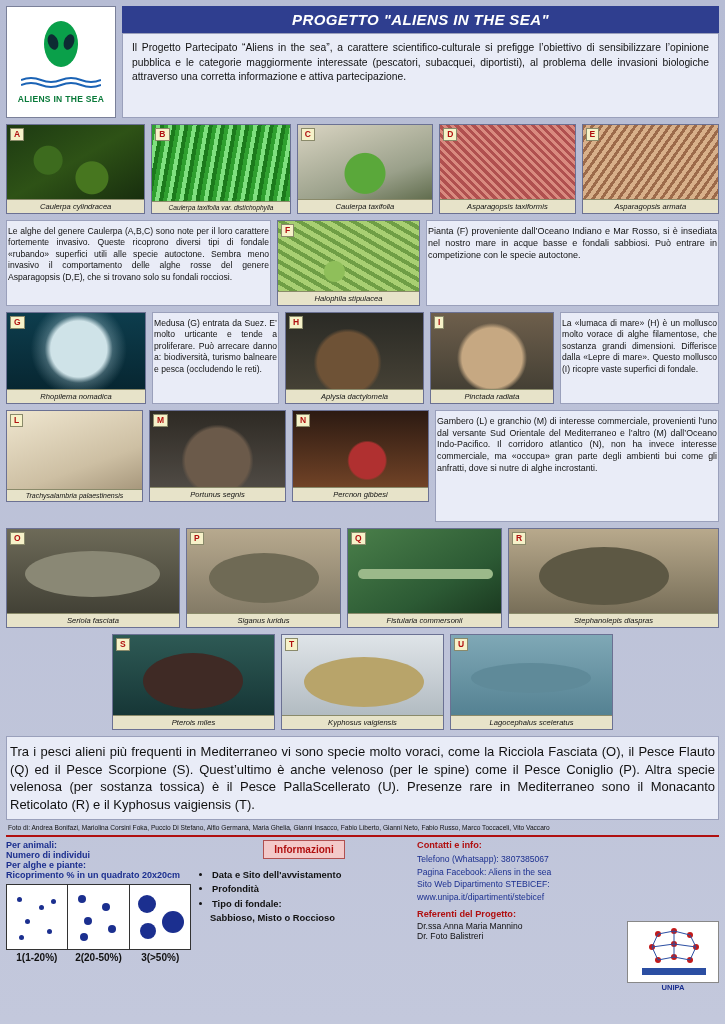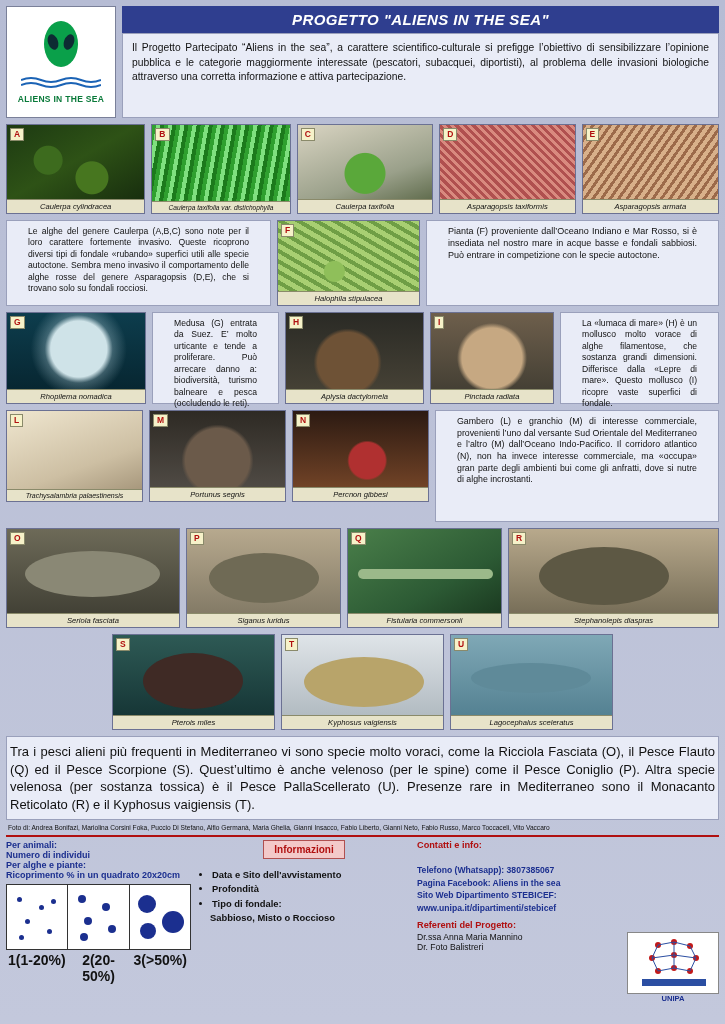--- a/index.html
+++ b/index.html
@@ -61,21 +61,21 @@
   }
   .caption {
     position:absolute; left:0; right:0; bottom:0;
     background:#e7e3c9; color:#111;
     font-size:7.6px; font-style:italic; text-align:center;
     padding:2px 1px; border-top:1px solid #8a8a6a;
     z-index:4; white-space:nowrap; overflow:hidden; text-overflow:ellipsis;
   }
   .textbox {
     background:#e9ecf7; border:1px solid #9aa0bb;
-    padding:5px 21px; font-size:8.6px; line-height:1.33; text-align:justify;
+    padding:5px 1px; font-size:8.6px; line-height:1.33; text-align:justify;
   }
 
   
   .summary {
     margin-top:6px; background:#e9ecf7; border:1px solid #9aa0bb;
     padding:6px 3px; font-size:13px; line-height:1.35; text-align:justify;
   }
   .credits {
     margin-top:4px; font-size:6.6px; color:#111; padding:0 2px;
   }
@@ -93,25 +93,25 @@
   .info-btn {
     background:#f3c9c9; border:1px solid #b05050; color:#b01010;
     font-weight:bold; font-size:10px; text-align:center; padding:3px 10px;
     display:inline-block;
   }
   .dots-box { border:1px solid #333; background:#fff; height:66px; display:flex; }
   .dots-cell { flex:1; position:relative; border-right:1px solid #333; }
   .dots-cell:last-child { border-right:none; }
   .dot { position:absolute; width:5px;height:5px;border-radius:50%; background:#1b2f8f; }
   .dot.big { width:8px;height:8px; }
-  .scale-labels { display:flex; font-size:14px; font-weight:bold; margin-top:2px;justify-content:space-between; }
+  .scale-labels { display:flex; font-size:10px; font-weight:bold; margin-top:2px;justify-content:space-between; }
   .scale-labels div { flex:1; text-align:center; }
   ul.bul { margin:0; padding-left:13px; }
   ul.bul li { font-size:9.4px; font-weight:bold; margin-bottom:3px; line-height:1.2; }
-  .contact-line { font-size:8.6px; font-weight:bold; color:#1b2f8f; line-height:1.45; }
+  .contact-line { font-size:8.6px; font-weight:normal; color:#1b2f8f; line-height:1.45; }
   .unipa-box { border:1px solid #888; background:#fff; width:92px; height:62px; position:relative; }
   .unipa-label { font-size:7.6px; font-weight:bold; text-align:center; color:#1b2f8f; }
 
   
   .p-caulerpa-cyl { background:
      radial-gradient(circle at 30% 40%, #3d6b1e 0 14px, transparent 15px),
      radial-gradient(circle at 62% 60%, #47761f 0 16px, transparent 17px),
      linear-gradient(150deg,#1d3a12,#2e5216 45%,#14280d); }
   .p-caulerpa-tax-dist { background:
      repeating-linear-gradient(100deg, #2fa02f 0 4px, #7fe07f 4px 8px, #1c7a1c 8px 12px),
@@ -360,21 +360,21 @@
       </div>
       <ul class="bul">
         <li>Data e Sito dell'avvistamento</li>
         <li>Profondità</li>
         <li>Tipo di fondale:</li>
         <li style="list-style:none;margin-left:-2px">Sabbioso, Misto o Roccioso</li>
       </ul>
     </div>
 
     <div class="bottom-right">
-      <div class="red-head" style="margin-bottom:14px">Contatti e info:</div>
+      <div class="red-head" style="margin-bottom:3px">Contatti e info:</div>
       <div class="contact-line">Telefono (Whatsapp): 3807385067</div>
       <div class="contact-line">Pagina Facebook: Aliens in the sea</div>
       <div class="contact-line">Sito Web Dipartimento STEBICEF:</div>
       <div class="contact-line">www.unipa.it/dipartimenti/stebicef</div>
       <div class="red-head" style="margin-top:6px">Referenti del Progetto:</div>
       <div style="display:flex;align-items:flex-start;gap:10px;margin-top:2px">
         <div style="flex:1">
           <div style="font-size:8.6px">Dr.ssa Anna Maria Mannino</div>
           <div style="font-size:8.6px">Dr. Foto Balistreri</div>
         </div>

